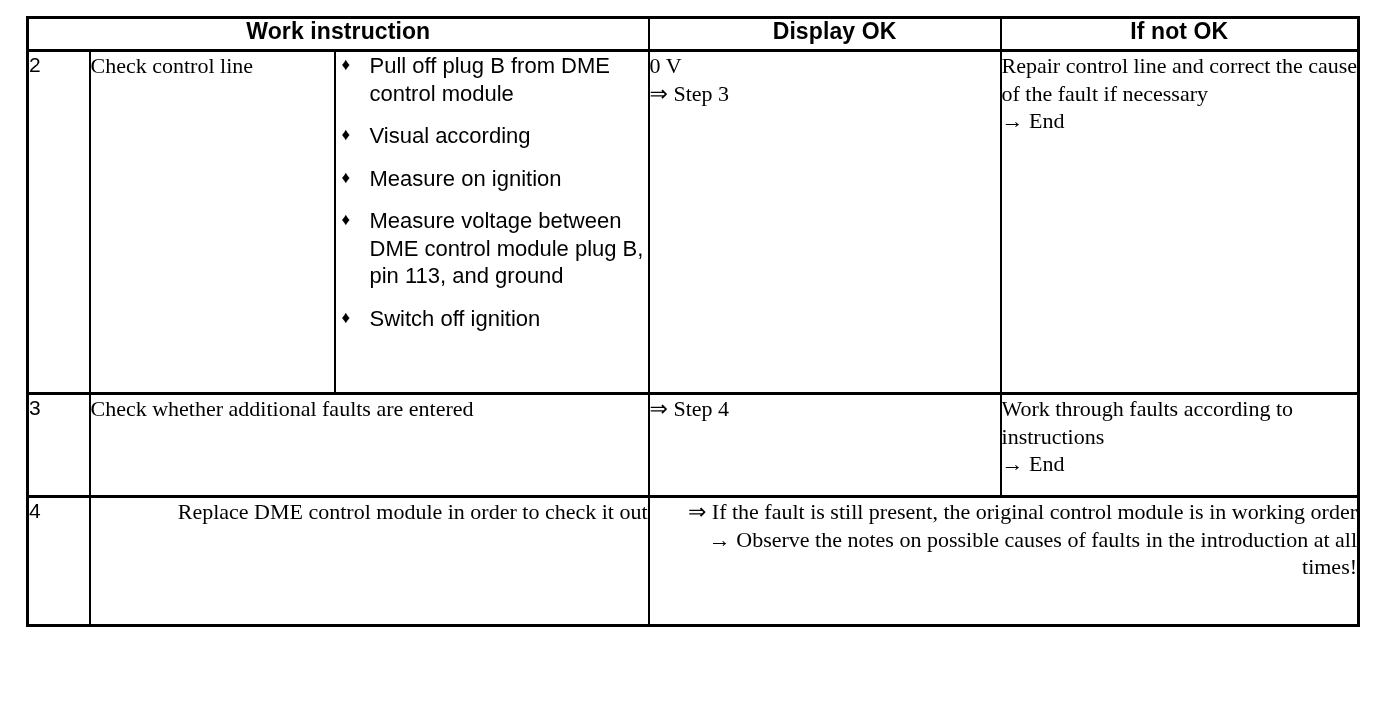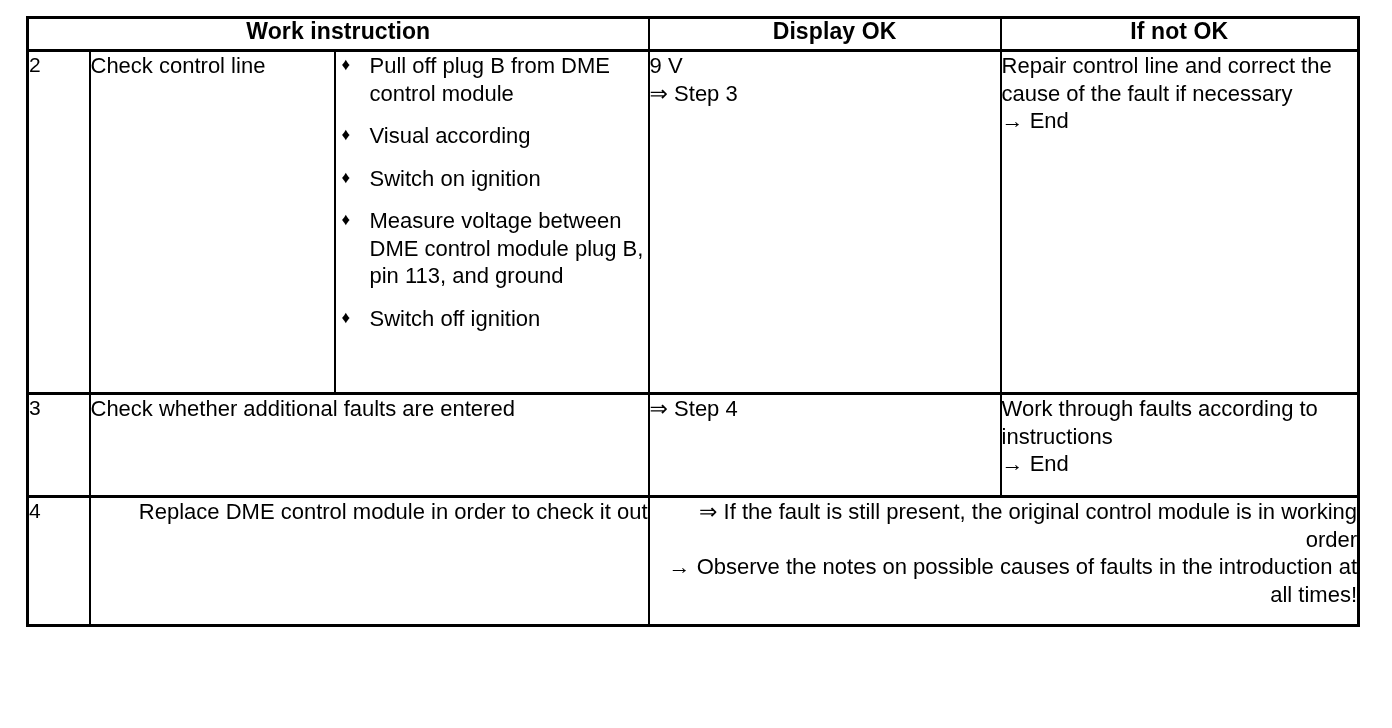--- a/index.html
+++ b/index.html
@@ -63,20 +63,21 @@
     padding: 10px 6px 8px 8px;
     text-align: left;
   }
   .txt-cell {
     font-size: 22px;
     line-height: 1.25;
     padding: 10px 12px 10px 12px;
   }
   .txt-cell p {
     margin: 0;
+    font-family: Liberation Serif, serif;
   }
 
   
   col.c-num   { width: 62px;  }
   col.c-inst  { width: 245px; }
   col.c-bul   { width: 314px; }
   col.c-disp  { width: 352px; }
   col.c-nok   { width: 358px; }
 
   
@@ -157,35 +158,35 @@
             <li>
               <span class="bullet-mark">♦</span>
               <span>Pull off plug B from DME control module</span>
             </li>
             <li>
               <span class="bullet-mark">♦</span>
               <span>Visual according</span>
             </li>
             <li>
               <span class="bullet-mark">♦</span>
-              <span>Switch on ignition</span>
+              <span>Measure on ignition</span>
             </li>
             <li>
               <span class="bullet-mark">♦</span>
               <span>Measure voltage between DME control module plug B, pin 113, and ground</span>
             </li>
             <li>
               <span class="bullet-mark">♦</span>
               <span>Switch off ignition</span>
             </li>
           </ul>
         </td>
 
         <td class="txt-cell b-col b-row">
-          <p>9 V</p>
+          <p>0 V</p>
           <p class="arrow-line">
             <span class="arrow">⇒</span>
             <span>Step 3</span>
           </p>
         </td>
 
         <td class="txt-cell b-outer-right b-row">
           <p>Repair control line and correct the cause of the fault if necessary</p>
           <p class="arrow-line">
             <span class="arrow">→</span>

